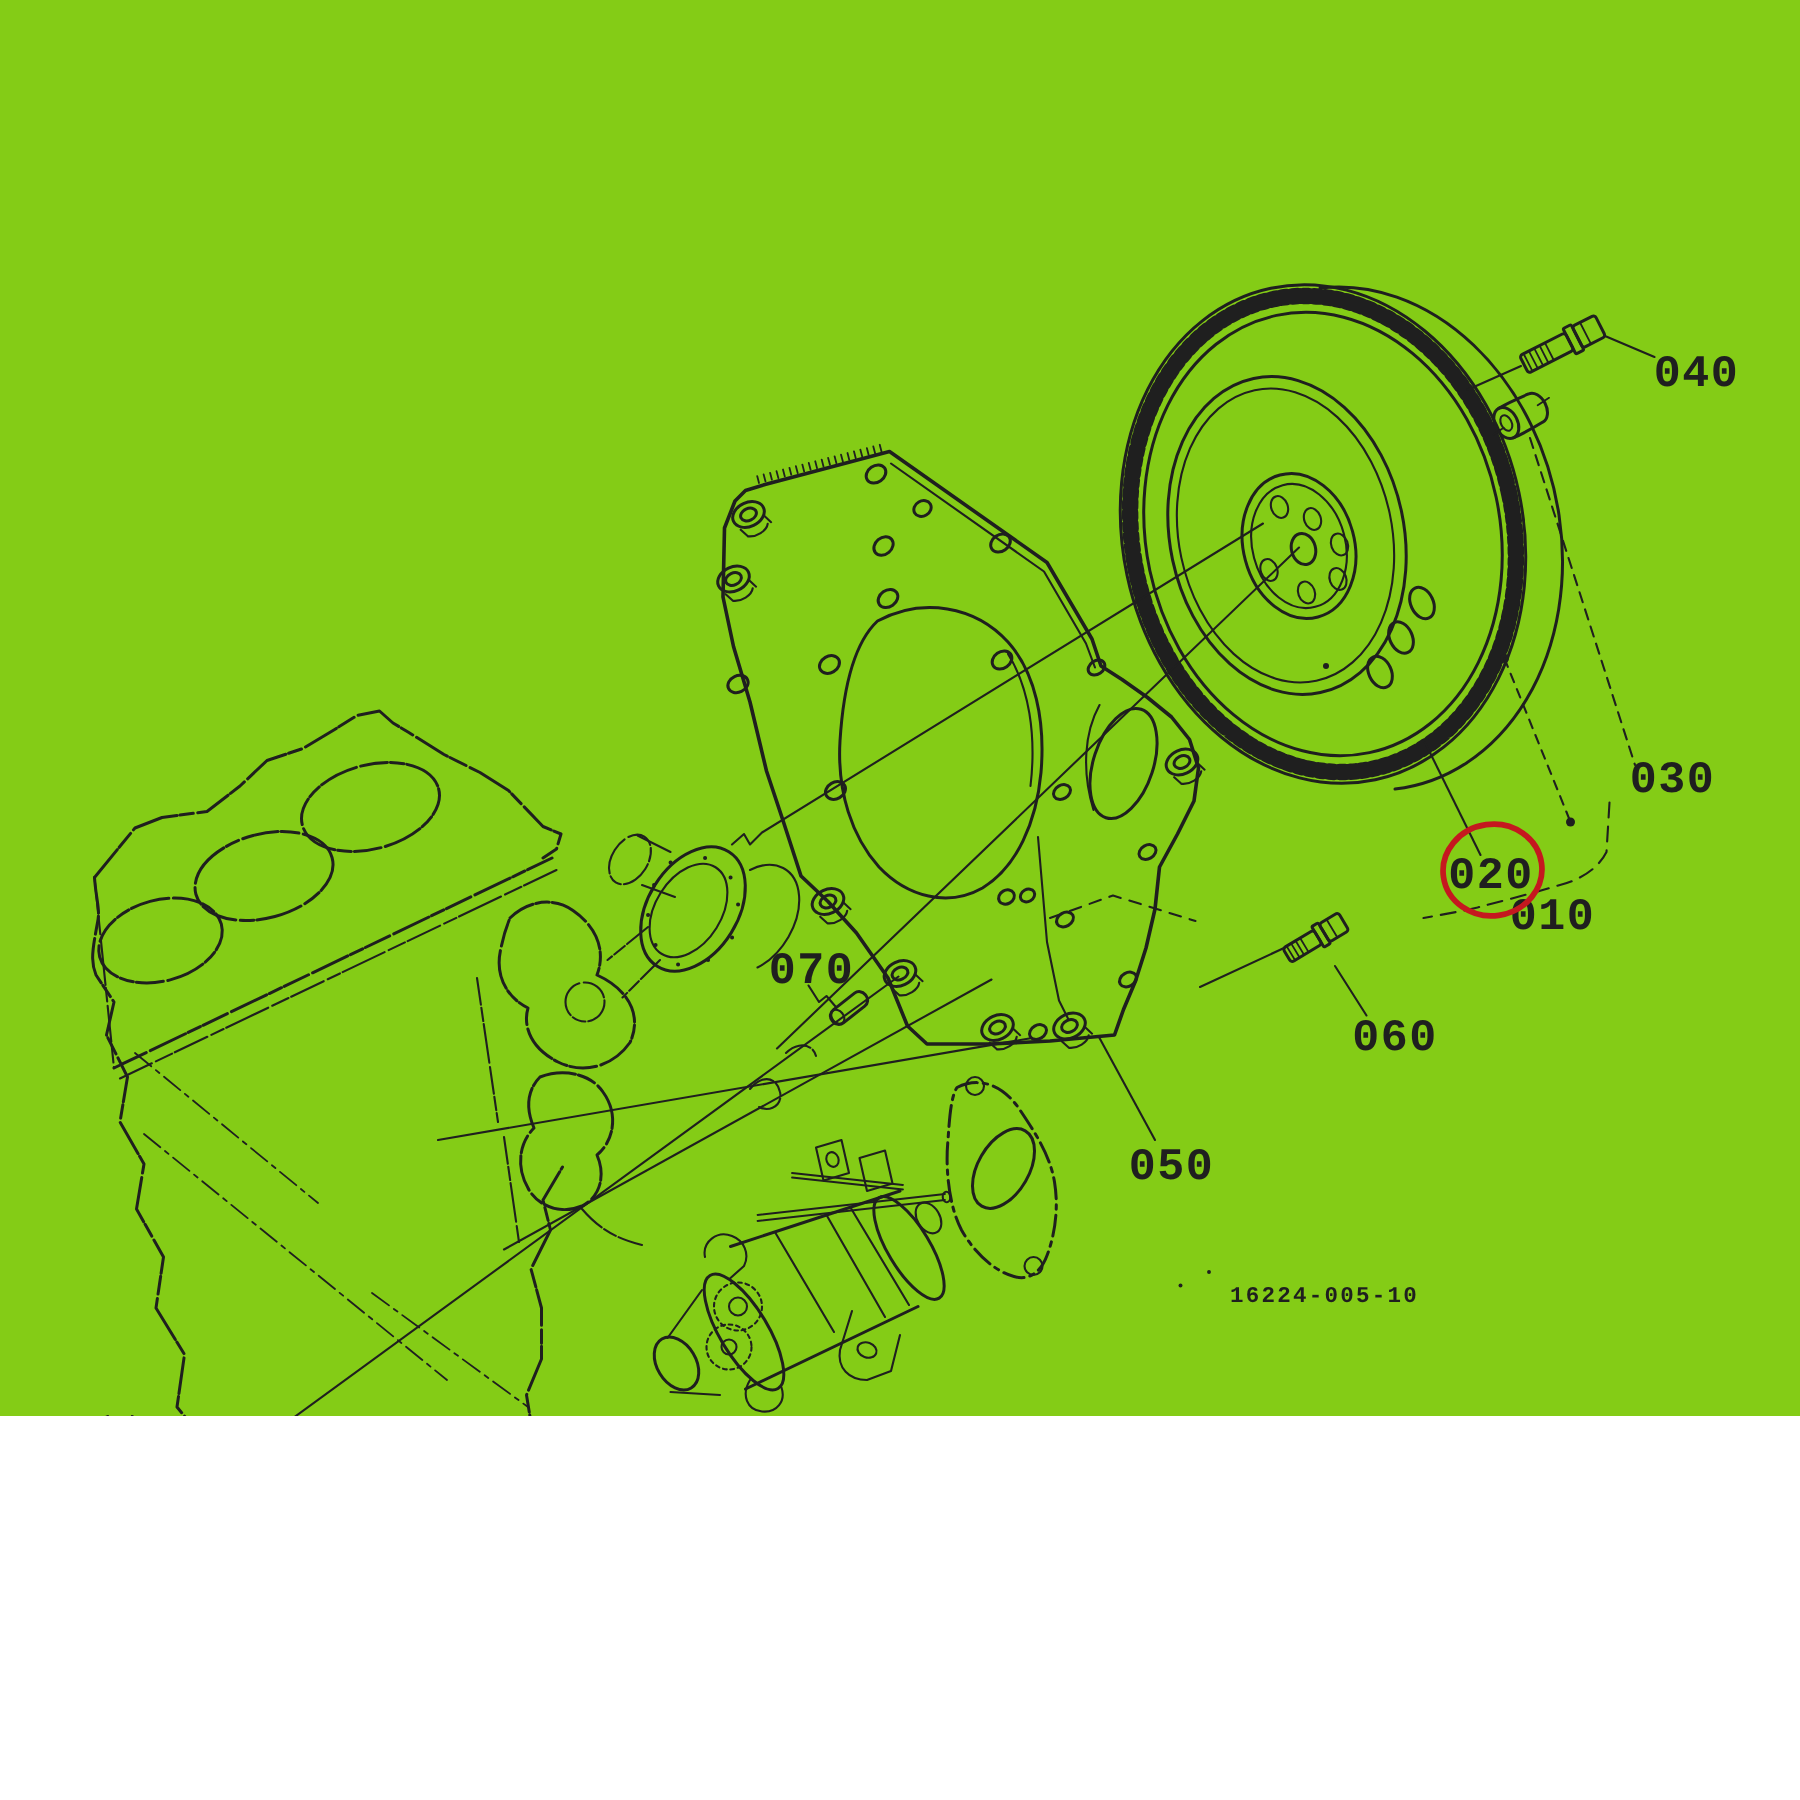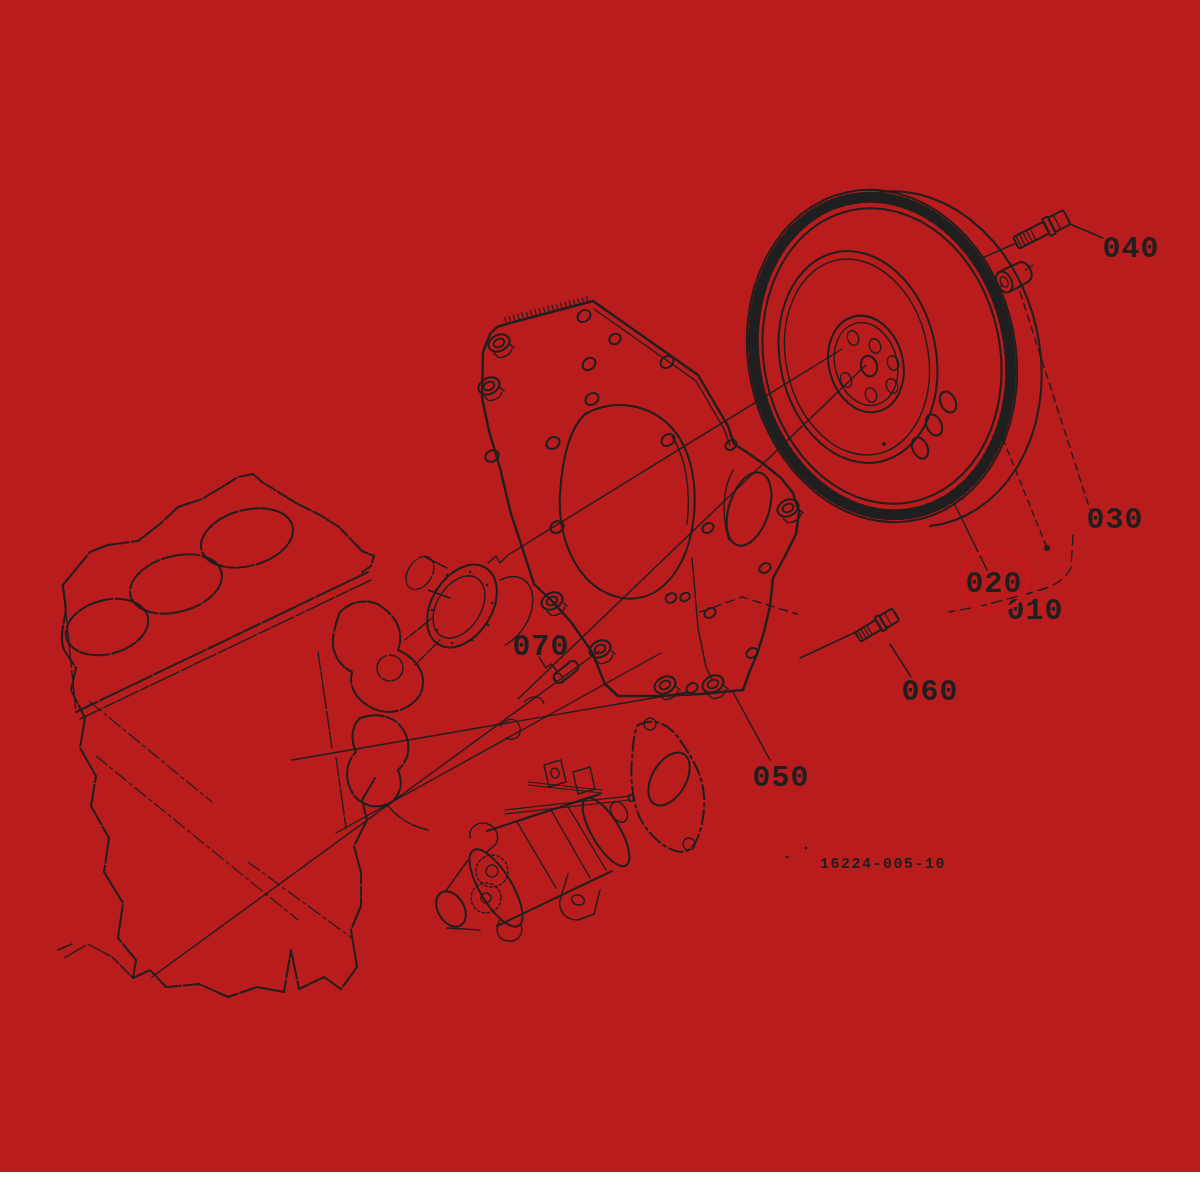--- a/index.html
+++ b/index.html
@@ -1,16 +1,16 @@
 <!DOCTYPE html>
 <html><head>
 <meta charset="utf-8">
 <style>
   html,body{margin:0;padding:0;background:#ffffff;}
-  .stage{width:1200px;height:1172px;background:#b91c1c;position:relative;}
+  .stage{width:1200px;height:944px;background:#84cc16;position:relative;}
   svg{display:block;}
   .ink{stroke:#1f1f1f;fill:none;stroke-width:2;stroke-linecap:round;stroke-linejoin:round;}
   .thin{stroke-width:1.4;}
   .vthin{stroke-width:1.2;}
   .thick{stroke-width:2.4;}
   .teeth{stroke-width:11;stroke-dasharray:3.6 3.6;}
   .dash{stroke-dasharray:8 6;}
   .chain{stroke-dasharray:14 4 3 4;}
   .broken{stroke-dasharray:24 2 12 3 31 2 9 3;}
   .broken2{stroke-dasharray:18 2 9 2 26 3;}

